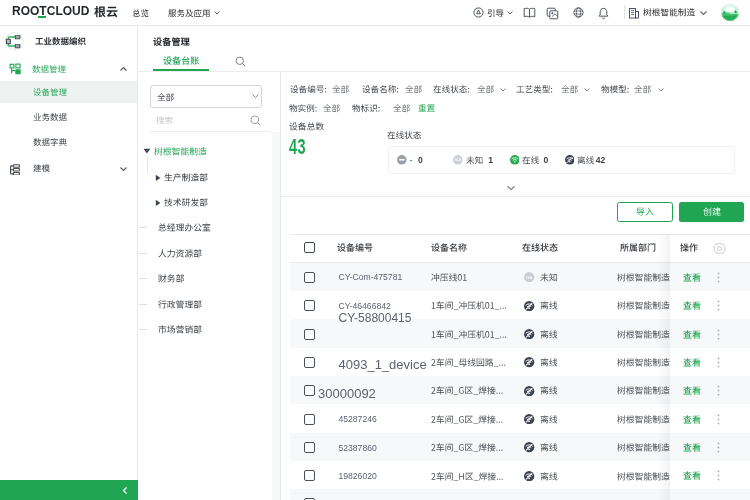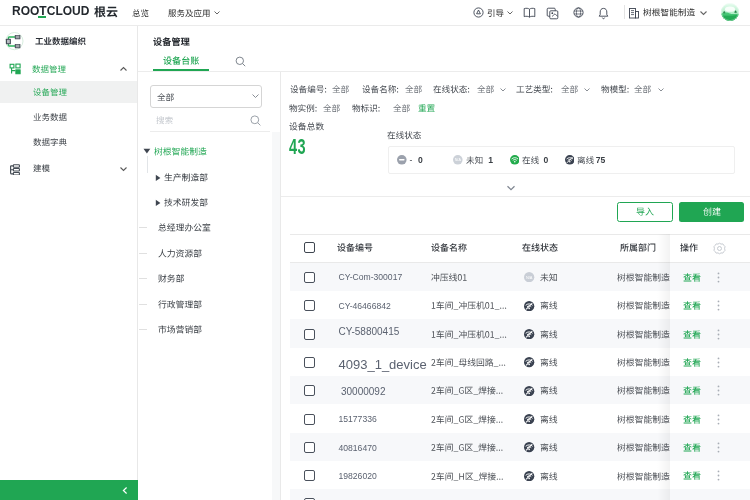--- a/index.html
+++ b/index.html
@@ -292,21 +292,21 @@
 <div class="txt" style="left:543.6px;top:155px;font-size:8.6px;font-weight:bold;color:#3a3f45">0</div>
 <svg class="abs" style="left:564.5px;top:155.4px" width="9.6" height="9.6" viewBox="0 0 11 11">
     <circle cx="5.5" cy="5.5" r="5.5" fill="#3a4250"></circle>
     <path d="M1.8 4.6 C3.8 2.6 7.2 2.6 9.2 4.6 M3.2 6.2 C4.5 4.9 6.5 4.9 7.8 6.2" stroke="#fff" stroke-width="1" fill="none"></path>
     <circle cx="5.5" cy="7.8" r="0.9" fill="#fff"></circle>
     <path d="M2.2 9 L8.8 2.2" stroke="#fff" stroke-width="1.1"></path>
   </svg>
 <svg style="position:absolute;left:577.3px;top:154.0px;overflow:visible" width="19" height="14" viewBox="0 0 19 14">
     <path transform="translate(0,9.46)" d="M3.7 -7.1C3.8 -6.9 3.9 -6.7 4.0 -6.4H0.6V-5.9H8.1V-6.4H4.7C4.6 -6.7 4.4 -7.0 4.3 -7.3ZM2.5 -0.2C2.7 -0.3 3.1 -0.3 5.7 -0.6C5.8 -0.4 5.9 -0.3 5.9 -0.2L6.4 -0.5C6.2 -0.8 5.7 -1.5 5.3 -1.9L4.9 -1.6L5.3 -1.1L3.2 -0.9C3.5 -1.2 3.8 -1.6 4.0 -2.0H7.1V0.0C7.1 0.1 7.0 0.2 6.9 0.2C6.8 0.2 6.3 0.2 5.8 0.1C5.9 0.3 6.0 0.5 6.0 0.7C6.7 0.7 7.1 0.7 7.3 0.6C7.6 0.5 7.7 0.3 7.7 0.0V-2.6H4.4L4.7 -3.2H7.2V-5.6H6.5V-3.7H2.1V-5.6H1.5V-3.2H4.0C3.9 -2.9 3.8 -2.7 3.7 -2.6H0.9V0.7H1.6V-2.0H3.3C3.1 -1.7 2.9 -1.4 2.9 -1.3C2.6 -1.0 2.5 -0.9 2.3 -0.8C2.4 -0.7 2.5 -0.3 2.5 -0.2ZM5.4 -5.7C5.1 -5.5 4.8 -5.3 4.4 -5.0C3.9 -5.3 3.4 -5.5 3.0 -5.7L2.7 -5.4C3.1 -5.2 3.5 -5.0 3.9 -4.8C3.5 -4.5 3.0 -4.3 2.5 -4.2C2.6 -4.1 2.8 -3.9 2.8 -3.8C3.3 -4.0 3.9 -4.3 4.4 -4.6C4.9 -4.3 5.4 -4.0 5.7 -3.8L6.0 -4.2C5.7 -4.4 5.3 -4.6 4.8 -4.8C5.2 -5.0 5.6 -5.3 5.8 -5.5Z M9.1 -0.5 9.2 0.2C10.0 -0.1 11.0 -0.4 12.0 -0.7L11.9 -1.2C10.9 -0.9 9.8 -0.6 9.1 -0.5ZM14.7 -6.7C15.1 -6.5 15.6 -6.2 15.9 -5.9L16.3 -6.3C16.0 -6.6 15.5 -6.9 15.0 -7.1ZM9.2 -3.6C9.3 -3.7 9.5 -3.7 10.6 -3.9C10.2 -3.3 9.9 -2.9 9.7 -2.7C9.5 -2.4 9.3 -2.2 9.1 -2.2C9.1 -2.0 9.2 -1.7 9.3 -1.6C9.5 -1.7 9.7 -1.8 11.9 -2.2C11.9 -2.3 11.9 -2.6 11.9 -2.7L10.2 -2.4C10.8 -3.2 11.5 -4.1 12.0 -5.1L11.5 -5.4C11.3 -5.1 11.2 -4.8 11.0 -4.5L9.9 -4.4C10.4 -5.1 10.9 -6.0 11.3 -6.9L10.7 -7.2C10.3 -6.2 9.7 -5.1 9.5 -4.8C9.3 -4.5 9.2 -4.3 9.0 -4.2C9.1 -4.1 9.2 -3.8 9.2 -3.6ZM16.2 -3.0C15.9 -2.5 15.4 -2.0 14.9 -1.5C14.7 -2.0 14.6 -2.5 14.5 -3.2L16.7 -3.6L16.6 -4.1L14.4 -3.7C14.4 -4.1 14.4 -4.5 14.3 -4.9L16.5 -5.2L16.4 -5.8L14.3 -5.5C14.3 -6.0 14.3 -6.6 14.3 -7.2H13.6C13.6 -6.6 13.6 -6.0 13.7 -5.4L12.3 -5.2L12.4 -4.6L13.7 -4.8C13.7 -4.4 13.8 -4.0 13.8 -3.6L12.2 -3.3L12.3 -2.7L13.9 -3.0C14.0 -2.3 14.1 -1.7 14.3 -1.1C13.6 -0.7 12.8 -0.3 11.9 0.0C12.0 0.1 12.2 0.4 12.3 0.5C13.1 0.2 13.9 -0.1 14.5 -0.6C14.9 0.2 15.4 0.7 16.0 0.7C16.6 0.7 16.8 0.4 16.9 -0.6C16.7 -0.6 16.5 -0.8 16.4 -0.9C16.4 -0.2 16.3 0.0 16.0 0.0C15.7 0.0 15.3 -0.3 15.1 -0.9C15.8 -1.5 16.3 -2.1 16.8 -2.7Z" fill="#42474e"></path>
   </svg>
-<div class="txt" style="left:595.8px;top:155px;font-size:8.6px;font-weight:bold;color:#3a3f45">75</div>
+<div class="txt" style="left:595.8px;top:155px;font-size:8.6px;font-weight:bold;color:#3a3f45">42</div>
 <svg class="abs" style="left:506px;top:184.5px" width="10" height="7">
     <path d="M1.5 1.2 L5 4.6 L8.5 1.2" stroke="#7e8590" stroke-width="1.2" fill="none"></path>
   </svg>
 <div class="abs" style="left:281px;top:195.8px;width:469px;height:1px;background:#ececec"></div>
 <div class="abs" style="left:617px;top:201.5px;width:55.5px;height:20.5px;border:1px solid #20a653;border-radius:2.5px;background:#fff"></div>
 <svg style="position:absolute;left:636.0px;top:205.3px;overflow:visible" width="20" height="15" viewBox="0 0 20 15">
     <path transform="translate(0,9.90)" d="M1.9 -1.6C2.5 -1.2 3.1 -0.5 3.4 -0.0L3.9 -0.5C3.6 -0.9 3.0 -1.5 2.4 -2.0H5.8V-0.1C5.8 0.0 5.8 0.1 5.6 0.1C5.4 0.1 4.8 0.1 4.1 0.1C4.2 0.3 4.3 0.5 4.4 0.7C5.2 0.7 5.8 0.7 6.1 0.6C6.4 0.5 6.5 0.3 6.5 -0.1V-2.0H8.5V-2.6H6.5V-3.3H5.8V-2.6H0.6V-2.0H2.3ZM1.2 -6.9V-4.6C1.2 -3.7 1.7 -3.5 3.1 -3.5C3.5 -3.5 6.4 -3.5 6.7 -3.5C7.9 -3.5 8.2 -3.8 8.3 -4.7C8.1 -4.7 7.8 -4.8 7.6 -4.9C7.6 -4.2 7.4 -4.1 6.7 -4.1C6.1 -4.1 3.6 -4.1 3.1 -4.1C2.1 -4.1 1.9 -4.2 1.9 -4.6V-5.1H7.4V-7.2H1.2ZM1.9 -6.6H6.8V-5.7H1.9Z M11.7 -6.8C12.2 -6.4 12.7 -5.9 13.1 -5.3C12.5 -2.8 11.4 -0.9 9.4 0.1C9.5 0.2 9.9 0.5 10.0 0.7C11.8 -0.4 13.0 -2.1 13.7 -4.4C14.6 -2.6 15.3 -0.5 17.3 0.6C17.4 0.4 17.6 0.1 17.7 -0.1C14.7 -1.9 14.9 -5.3 12.1 -7.4Z" fill="#20a653"></path>
   </svg>
 <div class="abs" style="left:679px;top:201.5px;width:65px;height:20.8px;border-radius:2.5px;background:#20a653"></div>
 <svg style="position:absolute;left:702.5px;top:205.3px;overflow:visible" width="20" height="15" viewBox="0 0 20 15">
@@ -334,21 +334,21 @@
     <path transform="translate(0,9.90)" d="M4.8 -6.7V-3.8C4.8 -2.5 4.7 -0.9 3.5 0.2C3.7 0.3 4.1 0.6 4.2 0.8C5.5 -0.4 5.7 -2.3 5.7 -3.7H6.9V0.7H7.7V-3.7H8.7V-4.6H5.7V-6.1C6.7 -6.2 7.7 -6.5 8.5 -6.8L8.0 -7.5C7.2 -7.2 5.9 -6.9 4.8 -6.7ZM1.7 -3.3V-3.5V-4.6H3.2V-3.3ZM3.9 -7.4C3.2 -7.1 1.9 -6.9 0.8 -6.7V-3.5C0.8 -2.4 0.8 -0.8 0.2 0.3C0.4 0.3 0.8 0.6 0.9 0.8C1.4 -0.1 1.6 -1.4 1.6 -2.5H4.1V-5.3H1.7V-6.1C2.6 -6.2 3.7 -6.4 4.5 -6.7Z M11.1 -6.6H16.2V-5.9H11.1ZM10.2 -7.2V-4.6C10.2 -3.1 10.1 -1.1 9.3 0.3C9.5 0.4 9.8 0.6 10.0 0.7C10.9 -0.8 11.1 -3.0 11.1 -4.6V-5.2H17.0V-7.2ZM12.4 -3.3H13.8V-2.8H12.4ZM14.6 -3.3H16.0V-2.8H14.6ZM16.2 -5.1C15.1 -4.9 13.1 -4.7 11.5 -4.7C11.6 -4.6 11.6 -4.3 11.7 -4.2C12.3 -4.2 13.1 -4.2 13.8 -4.2V-3.8H11.7V-2.3H13.8V-1.8H11.3V0.8H12.1V-1.3H13.8V-0.6L12.4 -0.6L12.4 0.0L15.5 -0.1L15.6 0.2L15.5 0.2C15.6 0.3 15.7 0.6 15.7 0.7C16.3 0.7 16.6 0.7 16.9 0.6C17.1 0.5 17.2 0.4 17.2 0.1V-1.8H14.6V-2.3H16.8V-3.8H14.6V-4.3C15.4 -4.4 16.1 -4.5 16.7 -4.6ZM15.0 -1.0 15.2 -0.7 14.6 -0.7V-1.3H16.4V0.1C16.4 0.1 16.4 0.2 16.3 0.2L15.9 0.2L16.2 0.1C16.1 -0.2 15.8 -0.8 15.5 -1.2Z M23.6 -7.1V0.7H24.3V-6.4H25.6C25.4 -5.7 25.0 -4.7 24.7 -4.0C25.5 -3.2 25.7 -2.6 25.7 -2.0C25.7 -1.7 25.6 -1.5 25.5 -1.4C25.4 -1.3 25.3 -1.3 25.1 -1.3C25.0 -1.3 24.7 -1.3 24.5 -1.3C24.6 -1.1 24.7 -0.7 24.7 -0.5C25.0 -0.5 25.3 -0.5 25.5 -0.5C25.7 -0.5 25.9 -0.6 26.0 -0.7C26.4 -0.9 26.5 -1.4 26.5 -2.0C26.5 -2.6 26.3 -3.3 25.5 -4.1C25.9 -4.9 26.3 -6.0 26.6 -6.8L26.0 -7.2L25.9 -7.1ZM20.1 -7.4C20.2 -7.2 20.4 -6.8 20.5 -6.6H18.7V-5.8H21.8C21.6 -5.3 21.4 -4.6 21.2 -4.1H19.8L20.5 -4.3C20.4 -4.7 20.2 -5.3 19.9 -5.8L19.2 -5.6C19.4 -5.1 19.6 -4.5 19.7 -4.1H18.4V-3.4H23.2V-4.1H22.0C22.2 -4.6 22.4 -5.1 22.6 -5.6L21.8 -5.8H23.0V-6.6H21.4C21.3 -6.9 21.1 -7.3 20.9 -7.6ZM18.9 -2.6V0.7H19.7V0.3H21.9V0.7H22.8V-2.6ZM19.7 -0.4V-1.9H21.9V-0.4Z M28.1 -7.2C28.5 -6.7 29.1 -5.9 29.3 -5.5L30.1 -6.0C29.8 -6.4 29.2 -7.1 28.7 -7.6ZM27.8 -5.7V0.7H28.6V-5.7ZM30.2 -7.3V-6.5H34.4V-0.3C34.4 -0.1 34.3 -0.1 34.2 -0.1C34.0 -0.0 33.3 -0.0 32.7 -0.1C32.9 0.2 33.0 0.5 33.0 0.7C33.9 0.8 34.4 0.7 34.8 0.6C35.1 0.5 35.3 0.2 35.3 -0.3V-7.3Z" fill="#33373d"></path>
   </svg>
 <svg style="position:absolute;left:680.3px;top:241.3px;overflow:visible" width="20" height="15" viewBox="0 0 20 15">
     <path transform="translate(0,9.90)" d="M4.9 -6.6H6.7V-5.8H4.9ZM4.1 -7.2V-5.2H7.5V-7.2ZM3.9 -4.3H4.9V-3.4H3.9ZM6.7 -4.3H7.7V-3.4H6.7ZM1.3 -7.6V-5.8H0.4V-5.0H1.3V-3.2C0.9 -3.1 0.6 -3.0 0.3 -2.9L0.5 -2.1L1.3 -2.4V-0.2C1.3 -0.1 1.3 -0.1 1.2 -0.1C1.1 -0.1 0.9 -0.1 0.6 -0.1C0.7 0.1 0.8 0.5 0.8 0.7C1.3 0.7 1.6 0.7 1.8 0.5C2.1 0.4 2.1 0.2 2.1 -0.2V-2.7L3.0 -3.0L2.9 -3.7L2.1 -3.5V-5.0H2.9V-5.8H2.1V-7.6ZM3.1 -2.2V-1.5H4.9C4.3 -0.9 3.4 -0.3 2.5 -0.1C2.7 0.1 2.9 0.4 3.0 0.6C3.9 0.3 4.8 -0.3 5.4 -0.9V0.8H6.2V-1.0C6.8 -0.3 7.5 0.2 8.2 0.5C8.3 0.3 8.6 0.0 8.7 -0.1C8.0 -0.4 7.2 -0.9 6.6 -1.5H8.6V-2.2H6.2V-2.8H8.4V-4.9H6.0V-2.8H5.6V-4.9H3.3V-2.8H5.4V-2.2Z M13.7 -7.5C13.3 -6.2 12.5 -4.9 11.7 -4.0C11.9 -3.9 12.3 -3.6 12.4 -3.5C12.8 -4.0 13.2 -4.6 13.6 -5.3H14.1V0.8H15.0V-1.4H17.6V-2.2H15.0V-3.4H17.5V-4.1H15.0V-5.3H17.7V-6.1H14.0C14.2 -6.5 14.4 -6.9 14.5 -7.3ZM11.4 -7.6C10.9 -6.2 10.1 -4.9 9.3 -4.1C9.4 -3.9 9.7 -3.4 9.7 -3.2C10.0 -3.4 10.3 -3.7 10.5 -4.1V0.7H11.4V-5.4C11.7 -6.0 12.0 -6.7 12.3 -7.3Z" fill="#33373d"></path>
   </svg>
 <svg class="abs" style="left:712.6px;top:241.6px" width="13" height="13" viewBox="0 0 13 13">
 <path d="M6.5 1.2 L8 2.1 L9.8 1.9 L10.9 3.4 L12 4.6 L11.6 6.5 L12 8.4 L10.9 9.6 L9.8 11.1 L8 10.9 L6.5 11.8 L5 10.9 L3.2 11.1 L2.1 9.6 L1 8.4 L1.4 6.5 L1 4.6 L2.1 3.4 L3.2 1.9 L5 2.1 Z" stroke="#c0c4cb" stroke-width="0.9" fill="none"></path>
 <circle cx="6.5" cy="6.5" r="2" stroke="#c0c4cb" stroke-width="0.9" fill="none"></circle>
 </svg>
 <div class="abs" style="left:303.5px;top:271.9px;width:11px;height:11px;border:1.2px solid #4a515c;border-radius:2px;background:#fff"></div>
-<div class="txt" style="left:338.5px;top:272.4px;font-size:8.6px;color:#5b6270">CY-Com-300017</div>
+<div class="txt" style="left:338.5px;top:272.4px;font-size:8.6px;color:#5b6270">CY-Com-475781</div>
 <svg style="position:absolute;left:430.6px;top:271.0px;overflow:visible" width="38" height="15" viewBox="0 0 38 15">
     <path transform="translate(0,9.68)" d="M0.5 -6.4C1.0 -6.0 1.7 -5.4 2.0 -5.0L2.5 -5.5C2.1 -5.9 1.5 -6.5 0.9 -6.9ZM0.3 -0.6 0.9 -0.1C1.4 -1.0 2.0 -2.1 2.5 -3.0L2.0 -3.4C1.5 -2.4 0.8 -1.2 0.3 -0.6ZM5.2 -5.1V-3.0H3.6V-5.1ZM5.9 -5.1H7.5V-3.0H5.9ZM5.2 -7.4V-5.7H3.0V-1.8H3.6V-2.3H5.2V0.7H5.9V-2.3H7.5V-1.8H8.2V-5.7H5.9V-7.4Z M14.8 -2.4C15.3 -2.0 15.8 -1.4 16.1 -1.0L16.6 -1.4C16.3 -1.8 15.8 -2.3 15.3 -2.7ZM9.8 -7.0V-4.1C9.8 -2.8 9.8 -1.0 9.1 0.3C9.2 0.4 9.5 0.6 9.6 0.7C10.3 -0.7 10.4 -2.7 10.4 -4.1V-6.3H17.2V-7.0ZM13.5 -5.9V-4.0H11.1V-3.3H13.5V-0.3H10.5V0.3H17.2V-0.3H14.1V-3.3H16.8V-4.0H14.1V-5.9Z M18.1 -0.5 18.2 0.2C19.0 -0.1 20.1 -0.4 21.1 -0.7L21.0 -1.3C19.9 -1.0 18.8 -0.7 18.1 -0.5ZM23.8 -6.9C24.2 -6.7 24.8 -6.3 25.1 -6.1L25.5 -6.5C25.2 -6.7 24.6 -7.0 24.2 -7.2ZM18.2 -3.7C18.4 -3.8 18.6 -3.8 19.6 -4.0C19.3 -3.4 18.9 -3.0 18.7 -2.8C18.5 -2.5 18.3 -2.2 18.1 -2.2C18.2 -2.0 18.3 -1.7 18.3 -1.6C18.5 -1.7 18.8 -1.8 21.0 -2.2C21.0 -2.4 21.0 -2.6 21.0 -2.8L19.2 -2.5C19.9 -3.3 20.6 -4.2 21.1 -5.2L20.6 -5.5C20.4 -5.2 20.2 -4.9 20.0 -4.6L18.9 -4.5C19.4 -5.2 19.9 -6.2 20.3 -7.1L19.7 -7.4C19.4 -6.3 18.7 -5.2 18.5 -4.9C18.3 -4.6 18.2 -4.4 18.0 -4.3C18.1 -4.2 18.2 -3.9 18.2 -3.7ZM25.4 -3.1C25.1 -2.5 24.6 -2.0 24.0 -1.6C23.9 -2.0 23.7 -2.6 23.7 -3.2L25.9 -3.7L25.8 -4.2L23.6 -3.8C23.5 -4.2 23.5 -4.6 23.5 -5.0L25.7 -5.3L25.5 -5.9L23.4 -5.6C23.4 -6.2 23.4 -6.8 23.4 -7.4H22.7C22.7 -6.7 22.8 -6.1 22.8 -5.5L21.4 -5.3L21.5 -4.7L22.8 -4.9C22.9 -4.5 22.9 -4.1 23.0 -3.7L21.2 -3.4L21.3 -2.8L23.0 -3.1C23.1 -2.4 23.3 -1.7 23.5 -1.2C22.7 -0.7 21.9 -0.3 21.0 0.0C21.1 0.1 21.3 0.4 21.4 0.5C22.2 0.3 23.0 -0.1 23.7 -0.6C24.0 0.2 24.5 0.7 25.1 0.7C25.7 0.7 26.0 0.4 26.1 -0.6C25.9 -0.7 25.7 -0.8 25.6 -1.0C25.5 -0.2 25.4 0.0 25.2 0.0C24.8 0.0 24.5 -0.3 24.2 -1.0C24.9 -1.5 25.5 -2.1 26.0 -2.8Z M28.8 0.1C30.1 0.1 30.9 -1.0 30.9 -3.2C30.9 -5.5 30.1 -6.6 28.8 -6.6C27.6 -6.6 26.8 -5.5 26.8 -3.2C26.8 -1.0 27.6 0.1 28.8 0.1ZM28.8 -0.5C28.1 -0.5 27.6 -1.4 27.6 -3.2C27.6 -5.1 28.1 -5.9 28.8 -5.9C29.6 -5.9 30.1 -5.1 30.1 -3.2C30.1 -1.4 29.6 -0.5 28.8 -0.5Z M32.1 0.0H35.6V-0.7H34.3V-6.5H33.7C33.3 -6.2 32.9 -6.1 32.3 -6.0V-5.5H33.5V-0.7H32.1Z" fill="#4a4e54"></path>
   </svg>
 <svg class="abs" style="left:524.4px;top:272.2px" width="10.3" height="10.3" viewBox="0 0 11 11">
     <circle cx="5.5" cy="5.5" r="5.5" fill="#c9ced6"></circle>
     <text x="5.5" y="7.2" font-size="4.2" fill="#fff" text-anchor="middle" font-family="Liberation Sans">N/A</text>
   </svg>
 <svg style="position:absolute;left:539.5px;top:271.0px;overflow:visible" width="19" height="15" viewBox="0 0 19 15">
     <path transform="translate(0,9.68)" d="M4.0 -7.4V-5.9H1.2V-5.3H4.0V-3.8H0.5V-3.1H3.7C2.9 -2.0 1.5 -0.9 0.3 -0.3C0.4 -0.2 0.7 0.0 0.8 0.2C1.9 -0.4 3.2 -1.4 4.0 -2.6V0.7H4.7V-2.6C5.6 -1.5 6.8 -0.4 8.0 0.2C8.1 0.0 8.4 -0.2 8.5 -0.4C7.3 -0.9 5.9 -2.0 5.1 -3.1H8.3V-3.8H4.7V-5.3H7.7V-5.9H4.7V-7.4Z M13.6 -6.6V0.4H14.3V-0.2H16.1V0.4H16.8V-6.6ZM14.3 -0.9V-6.0H16.1V-0.9ZM10.2 -7.4C10.0 -6.3 9.6 -5.3 9.1 -4.6C9.2 -4.5 9.5 -4.3 9.6 -4.2C9.9 -4.6 10.1 -5.1 10.3 -5.6H11.0V-4.2V-3.8H9.2V-3.2H11.0C10.9 -2.0 10.4 -0.8 9.1 0.2C9.2 0.3 9.5 0.5 9.6 0.7C10.6 -0.0 11.1 -1.0 11.4 -1.9C11.9 -1.4 12.6 -0.6 12.9 -0.1L13.3 -0.7C13.0 -1.0 12.0 -2.2 11.5 -2.6C11.6 -2.8 11.6 -3.0 11.6 -3.2H13.3V-3.8H11.7L11.7 -4.1V-5.6H13.1V-6.2H10.6C10.7 -6.6 10.7 -6.9 10.8 -7.3Z" fill="#4a4e54"></path>
   </svg>
@@ -382,21 +382,21 @@
   </svg>
 <svg style="position:absolute;left:682.8px;top:299.2px;overflow:visible" width="20" height="15" viewBox="0 0 20 15">
     <path transform="translate(0,9.90)" d="M2.8 -2.0H6.2V-1.3H2.8ZM2.8 -3.1H6.2V-2.5H2.8ZM1.9 -3.7V-0.8H7.0V-3.7ZM0.6 -0.3V0.5H8.4V-0.3ZM4.0 -7.6V-6.5H0.5V-5.8H3.2C2.4 -5.0 1.3 -4.3 0.3 -3.9C0.5 -3.8 0.7 -3.5 0.8 -3.3C2.0 -3.7 3.2 -4.6 4.0 -5.6V-4.0H4.9V-5.6C5.7 -4.6 6.9 -3.8 8.2 -3.3C8.3 -3.5 8.5 -3.9 8.7 -4.0C7.6 -4.4 6.5 -5.0 5.8 -5.8H8.5V-6.5H4.9V-7.6Z M12.1 -1.9H15.8V-1.3H12.1ZM12.1 -2.4V-2.9H15.8V-2.4ZM12.1 -0.8H15.8V-0.2H12.1ZM16.4 -7.5C14.9 -7.3 12.2 -7.1 10.0 -7.1C10.1 -7.0 10.2 -6.7 10.2 -6.5C11.0 -6.5 11.8 -6.5 12.6 -6.5L12.4 -6.0H10.2V-5.4H12.2C12.1 -5.2 12.0 -5.0 11.9 -4.8H9.5V-4.1H11.6C11.0 -3.2 10.3 -2.4 9.3 -1.9C9.4 -1.7 9.7 -1.4 9.8 -1.2C10.4 -1.5 10.9 -1.9 11.3 -2.4V0.8H12.1V0.4H15.8V0.8H16.6V-3.6H12.2C12.3 -3.8 12.4 -3.9 12.5 -4.1H17.5V-4.8H12.9L13.1 -5.4H17.0V-6.0H13.3L13.5 -6.6C14.8 -6.7 16.0 -6.8 16.9 -6.9Z" fill="#20a653"></path>
   </svg>
 <svg class="abs" style="left:716.8px;top:300.2px" width="3" height="11">
 <circle cx="1.5" cy="1.4" r="0.9" fill="#a8adb5"></circle>
     <circle cx="1.5" cy="5.5" r="0.9" fill="#a8adb5"></circle>
     <circle cx="1.5" cy="9.6" r="0.9" fill="#a8adb5"></circle>
   </svg>
 <div class="abs" style="left:303.5px;top:328.6px;width:11px;height:11px;border:1.2px solid #4a515c;border-radius:2px;background:#fff"></div>
-<div class="txt" style="left:338.5px;top:326px;font-size:10px;color:#5b6270">CY-58800415</div>
+<div class="txt" style="left:338.5px;top:311px;font-size:12px;color:#5b6270">CY-58800415</div>
 <svg style="position:absolute;left:430.6px;top:327.7px;overflow:visible" width="77" height="15" viewBox="0 0 77 15">
     <path transform="translate(0,9.68)" d="M0.8 0.0H4.3V-0.7H3.0V-6.5H2.4C2.1 -6.2 1.6 -6.1 1.1 -6.0V-5.5H2.2V-0.7H0.8Z M6.4 -2.8C6.5 -2.9 6.8 -3.0 7.3 -3.0H9.3V-1.6H5.4V-1.0H9.3V0.7H10.0V-1.0H13.2V-1.6H10.0V-3.0H12.4V-3.6H10.0V-4.9H9.3V-3.6H7.1C7.5 -4.1 7.8 -4.8 8.2 -5.5H13.0V-6.1H8.5C8.7 -6.5 8.9 -6.9 9.0 -7.2L8.3 -7.4C8.1 -7.0 7.9 -6.5 7.7 -6.1H5.6V-5.5H7.4C7.1 -4.9 6.9 -4.4 6.7 -4.2C6.5 -3.8 6.3 -3.6 6.1 -3.5C6.2 -3.3 6.3 -3.0 6.4 -2.8Z M14.5 -5.4V0.7H15.2V-5.4ZM14.6 -7.0C15.0 -6.6 15.5 -6.0 15.7 -5.7L16.2 -6.0C16.0 -6.4 15.5 -6.9 15.1 -7.3ZM17.0 -2.6H19.1V-1.4H17.0ZM17.0 -4.3H19.1V-3.2H17.0ZM16.4 -4.9V-0.9H19.8V-4.9ZM16.8 -6.9V-6.3H21.0V-0.1C21.0 0.0 21.0 0.1 20.9 0.1C20.8 0.1 20.4 0.1 20.0 0.1C20.1 0.2 20.2 0.5 20.3 0.7C20.8 0.7 21.2 0.7 21.4 0.6C21.6 0.4 21.7 0.3 21.7 -0.1V-6.9Z M22.6 1.2H27.3V0.7H22.6Z M27.9 -6.4C28.4 -6.0 29.1 -5.4 29.4 -5.0L29.9 -5.5C29.6 -5.9 28.9 -6.5 28.3 -6.9ZM27.7 -0.6 28.3 -0.1C28.8 -1.0 29.4 -2.1 29.9 -3.0L29.4 -3.4C28.9 -2.4 28.2 -1.2 27.7 -0.6ZM32.6 -5.1V-3.0H31.0V-5.1ZM33.3 -5.1H34.9V-3.0H33.3ZM32.6 -7.4V-5.7H30.4V-1.8H31.0V-2.3H32.6V0.7H33.3V-2.3H34.9V-1.8H35.6V-5.7H33.3V-7.4Z M42.2 -2.4C42.7 -2.0 43.2 -1.4 43.5 -1.0L44.0 -1.4C43.7 -1.8 43.2 -2.3 42.7 -2.7ZM37.2 -7.0V-4.1C37.2 -2.8 37.2 -1.0 36.5 0.3C36.6 0.4 36.9 0.6 37.0 0.7C37.7 -0.7 37.8 -2.7 37.8 -4.1V-6.3H44.6V-7.0ZM40.9 -5.9V-4.0H38.5V-3.3H40.9V-0.3H37.9V0.3H44.6V-0.3H41.5V-3.3H44.2V-4.0H41.5V-5.9Z M49.4 -6.9V-4.1C49.4 -2.7 49.3 -1.0 48.1 0.3C48.2 0.4 48.5 0.6 48.6 0.7C49.8 -0.6 50.0 -2.6 50.0 -4.1V-6.3H51.7V-0.6C51.7 0.2 51.7 0.3 51.9 0.4C52.0 0.6 52.2 0.6 52.4 0.6C52.5 0.6 52.7 0.6 52.8 0.6C53.0 0.6 53.2 0.6 53.3 0.5C53.4 0.4 53.5 0.3 53.5 0.0C53.6 -0.2 53.6 -0.9 53.6 -1.4C53.5 -1.4 53.2 -1.5 53.1 -1.7C53.1 -1.1 53.1 -0.6 53.1 -0.4C53.1 -0.2 53.0 -0.1 53.0 -0.1C52.9 -0.0 52.9 0.0 52.8 0.0C52.7 0.0 52.6 0.0 52.6 0.0C52.5 0.0 52.4 -0.0 52.4 -0.1C52.4 -0.1 52.3 -0.3 52.3 -0.5V-6.9ZM46.9 -7.4V-5.5H45.5V-4.9H46.8C46.5 -3.7 45.9 -2.3 45.2 -1.5C45.4 -1.4 45.5 -1.1 45.6 -0.9C46.1 -1.5 46.6 -2.5 46.9 -3.6V0.7H47.6V-3.3C47.9 -2.9 48.3 -2.4 48.5 -2.1L48.9 -2.6C48.7 -2.8 47.9 -3.8 47.6 -4.1V-4.9H48.9V-5.5H47.6V-7.4Z M56.2 0.1C57.5 0.1 58.3 -1.0 58.3 -3.2C58.3 -5.5 57.5 -6.6 56.2 -6.6C55.0 -6.6 54.2 -5.5 54.2 -3.2C54.2 -1.0 55.0 0.1 56.2 0.1ZM56.2 -0.5C55.5 -0.5 55.0 -1.4 55.0 -3.2C55.0 -5.1 55.5 -5.9 56.2 -5.9C57.0 -5.9 57.5 -5.1 57.5 -3.2C57.5 -1.4 57.0 -0.5 56.2 -0.5Z M59.5 0.0H63.0V-0.7H61.7V-6.5H61.1C60.7 -6.2 60.3 -6.1 59.8 -6.0V-5.5H60.9V-0.7H59.5Z M63.7 1.2H68.4V0.7H63.7Z M69.7 0.1C70.0 0.1 70.3 -0.1 70.3 -0.5C70.3 -0.9 70.0 -1.1 69.7 -1.1C69.4 -1.1 69.1 -0.9 69.1 -0.5C69.1 -0.1 69.4 0.1 69.7 0.1Z M72.2 0.1C72.5 0.1 72.7 -0.1 72.7 -0.5C72.7 -0.9 72.5 -1.1 72.2 -1.1C71.8 -1.1 71.6 -0.9 71.6 -0.5C71.6 -0.1 71.8 0.1 72.2 0.1Z M74.6 0.1C74.9 0.1 75.2 -0.1 75.2 -0.5C75.2 -0.9 74.9 -1.1 74.6 -1.1C74.3 -1.1 74.0 -0.9 74.0 -0.5C74.0 -0.1 74.3 0.1 74.6 0.1Z" fill="#4a4e54"></path>
   </svg>
 <svg class="abs" style="left:524.4px;top:328.9px" width="10.3" height="10.3" viewBox="0 0 11 11">
     <circle cx="5.5" cy="5.5" r="5.5" fill="#3a4250"></circle>
     <path d="M1.8 4.6 C3.8 2.6 7.2 2.6 9.2 4.6 M3.2 6.2 C4.5 4.9 6.5 4.9 7.8 6.2" stroke="#fff" stroke-width="1" fill="none"></path>
     <circle cx="5.5" cy="7.8" r="0.9" fill="#fff"></circle>
     <path d="M2.2 9 L8.8 2.2" stroke="#fff" stroke-width="1.1"></path>
   </svg>
 <svg style="position:absolute;left:539.5px;top:327.7px;overflow:visible" width="19" height="15" viewBox="0 0 19 15">
@@ -432,21 +432,21 @@
   </svg>
 <svg style="position:absolute;left:682.8px;top:355.9px;overflow:visible" width="20" height="15" viewBox="0 0 20 15">
     <path transform="translate(0,9.90)" d="M2.8 -2.0H6.2V-1.3H2.8ZM2.8 -3.1H6.2V-2.5H2.8ZM1.9 -3.7V-0.8H7.0V-3.7ZM0.6 -0.3V0.5H8.4V-0.3ZM4.0 -7.6V-6.5H0.5V-5.8H3.2C2.4 -5.0 1.3 -4.3 0.3 -3.9C0.5 -3.8 0.7 -3.5 0.8 -3.3C2.0 -3.7 3.2 -4.6 4.0 -5.6V-4.0H4.9V-5.6C5.7 -4.6 6.9 -3.8 8.2 -3.3C8.3 -3.5 8.5 -3.9 8.7 -4.0C7.6 -4.4 6.5 -5.0 5.8 -5.8H8.5V-6.5H4.9V-7.6Z M12.1 -1.9H15.8V-1.3H12.1ZM12.1 -2.4V-2.9H15.8V-2.4ZM12.1 -0.8H15.8V-0.2H12.1ZM16.4 -7.5C14.9 -7.3 12.2 -7.1 10.0 -7.1C10.1 -7.0 10.2 -6.7 10.2 -6.5C11.0 -6.5 11.8 -6.5 12.6 -6.5L12.4 -6.0H10.2V-5.4H12.2C12.1 -5.2 12.0 -5.0 11.9 -4.8H9.5V-4.1H11.6C11.0 -3.2 10.3 -2.4 9.3 -1.9C9.4 -1.7 9.7 -1.4 9.8 -1.2C10.4 -1.5 10.9 -1.9 11.3 -2.4V0.8H12.1V0.4H15.8V0.8H16.6V-3.6H12.2C12.3 -3.8 12.4 -3.9 12.5 -4.1H17.5V-4.8H12.9L13.1 -5.4H17.0V-6.0H13.3L13.5 -6.6C14.8 -6.7 16.0 -6.8 16.9 -6.9Z" fill="#20a653"></path>
   </svg>
 <svg class="abs" style="left:716.8px;top:356.9px" width="3" height="11">
 <circle cx="1.5" cy="1.4" r="0.9" fill="#a8adb5"></circle>
     <circle cx="1.5" cy="5.5" r="0.9" fill="#a8adb5"></circle>
     <circle cx="1.5" cy="9.6" r="0.9" fill="#a8adb5"></circle>
   </svg>
 <div class="abs" style="left:303.5px;top:385.3px;width:11px;height:11px;border:1.2px solid #4a515c;border-radius:2px;background:#fff"></div>
-<div class="txt" style="left:341px;top:385.8px;font-size:10px;color:#5b6270">30000092</div>
+<div class="txt" style="left:318px;top:385.8px;font-size:13px;color:#5b6270">30000092</div>
 <svg style="position:absolute;left:430.6px;top:384.4px;overflow:visible" width="74" height="15" viewBox="0 0 74 15">
     <path transform="translate(0,9.68)" d="M0.4 0.0H4.4V-0.7H2.7C2.3 -0.7 1.9 -0.7 1.6 -0.6C3.1 -2.1 4.1 -3.4 4.1 -4.7C4.1 -5.8 3.4 -6.6 2.3 -6.6C1.4 -6.6 0.9 -6.2 0.4 -5.6L0.8 -5.2C1.2 -5.6 1.6 -5.9 2.2 -5.9C3.0 -5.9 3.3 -5.4 3.3 -4.6C3.3 -3.5 2.4 -2.2 0.4 -0.5Z M6.4 -2.8C6.5 -2.9 6.8 -3.0 7.3 -3.0H9.3V-1.6H5.4V-1.0H9.3V0.7H10.0V-1.0H13.2V-1.6H10.0V-3.0H12.4V-3.6H10.0V-4.9H9.3V-3.6H7.1C7.5 -4.1 7.8 -4.8 8.2 -5.5H13.0V-6.1H8.5C8.7 -6.5 8.9 -6.9 9.0 -7.2L8.3 -7.4C8.1 -7.0 7.9 -6.5 7.7 -6.1H5.6V-5.5H7.4C7.1 -4.9 6.9 -4.4 6.7 -4.2C6.5 -3.8 6.3 -3.6 6.1 -3.5C6.2 -3.3 6.3 -3.0 6.4 -2.8Z M14.5 -5.4V0.7H15.2V-5.4ZM14.6 -7.0C15.0 -6.6 15.5 -6.0 15.7 -5.7L16.2 -6.0C16.0 -6.4 15.5 -6.9 15.1 -7.3ZM17.0 -2.6H19.1V-1.4H17.0ZM17.0 -4.3H19.1V-3.2H17.0ZM16.4 -4.9V-0.9H19.8V-4.9ZM16.8 -6.9V-6.3H21.0V-0.1C21.0 0.0 21.0 0.1 20.9 0.1C20.8 0.1 20.4 0.1 20.0 0.1C20.1 0.2 20.2 0.5 20.3 0.7C20.8 0.7 21.2 0.7 21.4 0.6C21.6 0.4 21.7 0.3 21.7 -0.1V-6.9Z M22.6 1.2H27.3V0.7H22.6Z M30.8 0.1C31.7 0.1 32.4 -0.2 32.8 -0.6V-3.3H30.7V-2.7H32.1V-1.0C31.8 -0.7 31.4 -0.6 30.9 -0.6C29.5 -0.6 28.7 -1.6 28.7 -3.2C28.7 -4.9 29.6 -5.9 30.9 -5.9C31.5 -5.9 32.0 -5.6 32.3 -5.2L32.7 -5.8C32.4 -6.2 31.8 -6.6 30.9 -6.6C29.2 -6.6 27.9 -5.3 27.9 -3.2C27.9 -1.1 29.1 0.1 30.8 0.1Z M41.6 -6.9H34.3V0.4H41.8V-0.2H35.0V-6.3H41.6ZM35.7 -5.1C36.4 -4.6 37.2 -3.9 37.9 -3.2C37.2 -2.5 36.3 -1.8 35.5 -1.3C35.6 -1.2 35.9 -0.9 36.0 -0.8C36.8 -1.4 37.6 -2.0 38.4 -2.8C39.1 -2.1 39.8 -1.4 40.3 -0.8L40.8 -1.3C40.3 -1.8 39.6 -2.6 38.8 -3.3C39.5 -4.0 40.0 -4.8 40.5 -5.6L39.9 -5.9C39.5 -5.1 38.9 -4.4 38.4 -3.7C37.6 -4.4 36.9 -5.0 36.2 -5.5Z M42.4 1.2H47.1V0.7H42.4Z M47.9 -5.6C47.9 -4.9 47.7 -4.0 47.5 -3.4L48.0 -3.2C48.2 -3.9 48.4 -4.8 48.4 -5.5ZM50.2 -5.9C50.1 -5.3 49.8 -4.5 49.6 -4.0L50.0 -3.8C50.2 -4.3 50.5 -5.0 50.8 -5.6ZM51.6 -5.3H54.5V-4.5H51.6ZM51.6 -6.5H54.5V-5.8H51.6ZM51.0 -7.0V-4.0H55.1V-7.0ZM48.8 -7.3V-4.3C48.8 -2.7 48.7 -1.0 47.5 0.3C47.7 0.4 47.9 0.6 48.0 0.7C48.6 0.0 49.0 -0.8 49.2 -1.6C49.5 -1.1 49.9 -0.6 50.1 -0.3L50.6 -0.7C50.4 -1.0 49.7 -1.9 49.4 -2.3C49.5 -3.0 49.5 -3.7 49.5 -4.3V-7.3ZM50.5 -1.8V-1.2H52.7V0.7H53.4V-1.2H55.6V-1.8H53.4V-2.8H55.4V-3.4H50.8V-2.8H52.7V-1.8Z M60.0 -5.6C60.3 -5.2 60.5 -4.7 60.6 -4.4L61.2 -4.7C61.0 -5.0 60.8 -5.4 60.5 -5.8ZM57.4 -7.4V-5.6H56.3V-5.0H57.4V-3.1C57.0 -2.9 56.5 -2.8 56.2 -2.7L56.4 -2.1L57.4 -2.4V-0.1C57.4 0.0 57.3 0.1 57.2 0.1C57.1 0.1 56.8 0.1 56.5 0.1C56.6 0.2 56.7 0.5 56.7 0.7C57.2 0.7 57.5 0.7 57.7 0.6C57.9 0.4 58.0 0.3 58.0 -0.1V-2.6L58.9 -2.9L58.8 -3.5L58.0 -3.2V-5.0H58.9V-5.6H58.0V-7.4ZM61.0 -7.2C61.1 -7.0 61.3 -6.7 61.4 -6.5H59.4V-5.9H64.1V-6.5H62.1C62.0 -6.7 61.8 -7.1 61.6 -7.3ZM62.8 -5.8C62.6 -5.4 62.3 -4.8 62.0 -4.4H59.0V-3.8H64.4V-4.4H62.7C62.9 -4.8 63.1 -5.2 63.4 -5.6ZM62.7 -2.3C62.5 -1.7 62.3 -1.3 61.9 -1.0C61.4 -1.2 60.9 -1.3 60.4 -1.5C60.6 -1.7 60.8 -2.0 60.9 -2.3ZM59.5 -1.2C60.1 -1.0 60.7 -0.8 61.3 -0.5C60.7 -0.2 59.9 0.0 58.8 0.1C58.9 0.3 59.0 0.5 59.1 0.7C60.4 0.5 61.3 0.2 62.0 -0.3C62.7 0.1 63.4 0.4 63.8 0.7L64.2 0.2C63.8 -0.1 63.2 -0.4 62.5 -0.7C62.9 -1.1 63.2 -1.6 63.4 -2.3H64.5V-2.9H61.3C61.4 -3.1 61.6 -3.4 61.7 -3.7L61.1 -3.8C60.9 -3.5 60.8 -3.2 60.6 -2.9H58.9V-2.3H60.3C60.0 -1.9 59.7 -1.5 59.5 -1.2Z M66.0 0.1C66.3 0.1 66.6 -0.1 66.6 -0.5C66.6 -0.9 66.3 -1.1 66.0 -1.1C65.7 -1.1 65.4 -0.9 65.4 -0.5C65.4 -0.1 65.7 0.1 66.0 0.1Z M68.5 0.1C68.8 0.1 69.0 -0.1 69.0 -0.5C69.0 -0.9 68.8 -1.1 68.5 -1.1C68.1 -1.1 67.9 -0.9 67.9 -0.5C67.9 -0.1 68.1 0.1 68.5 0.1Z M70.9 0.1C71.2 0.1 71.5 -0.1 71.5 -0.5C71.5 -0.9 71.2 -1.1 70.9 -1.1C70.6 -1.1 70.3 -0.9 70.3 -0.5C70.3 -0.1 70.6 0.1 70.9 0.1Z" fill="#4a4e54"></path>
   </svg>
 <svg class="abs" style="left:524.4px;top:385.6px" width="10.3" height="10.3" viewBox="0 0 11 11">
     <circle cx="5.5" cy="5.5" r="5.5" fill="#3a4250"></circle>
     <path d="M1.8 4.6 C3.8 2.6 7.2 2.6 9.2 4.6 M3.2 6.2 C4.5 4.9 6.5 4.9 7.8 6.2" stroke="#fff" stroke-width="1" fill="none"></path>
     <circle cx="5.5" cy="7.8" r="0.9" fill="#fff"></circle>
     <path d="M2.2 9 L8.8 2.2" stroke="#fff" stroke-width="1.1"></path>
   </svg>
 <svg style="position:absolute;left:539.5px;top:384.4px;overflow:visible" width="19" height="15" viewBox="0 0 19 15">
@@ -457,21 +457,21 @@
   </svg>
 <svg style="position:absolute;left:682.8px;top:384.3px;overflow:visible" width="20" height="15" viewBox="0 0 20 15">
     <path transform="translate(0,9.90)" d="M2.8 -2.0H6.2V-1.3H2.8ZM2.8 -3.1H6.2V-2.5H2.8ZM1.9 -3.7V-0.8H7.0V-3.7ZM0.6 -0.3V0.5H8.4V-0.3ZM4.0 -7.6V-6.5H0.5V-5.8H3.2C2.4 -5.0 1.3 -4.3 0.3 -3.9C0.5 -3.8 0.7 -3.5 0.8 -3.3C2.0 -3.7 3.2 -4.6 4.0 -5.6V-4.0H4.9V-5.6C5.7 -4.6 6.9 -3.8 8.2 -3.3C8.3 -3.5 8.5 -3.9 8.7 -4.0C7.6 -4.4 6.5 -5.0 5.8 -5.8H8.5V-6.5H4.9V-7.6Z M12.1 -1.9H15.8V-1.3H12.1ZM12.1 -2.4V-2.9H15.8V-2.4ZM12.1 -0.8H15.8V-0.2H12.1ZM16.4 -7.5C14.9 -7.3 12.2 -7.1 10.0 -7.1C10.1 -7.0 10.2 -6.7 10.2 -6.5C11.0 -6.5 11.8 -6.5 12.6 -6.5L12.4 -6.0H10.2V-5.4H12.2C12.1 -5.2 12.0 -5.0 11.9 -4.8H9.5V-4.1H11.6C11.0 -3.2 10.3 -2.4 9.3 -1.9C9.4 -1.7 9.7 -1.4 9.8 -1.2C10.4 -1.5 10.9 -1.9 11.3 -2.4V0.8H12.1V0.4H15.8V0.8H16.6V-3.6H12.2C12.3 -3.8 12.4 -3.9 12.5 -4.1H17.5V-4.8H12.9L13.1 -5.4H17.0V-6.0H13.3L13.5 -6.6C14.8 -6.7 16.0 -6.8 16.9 -6.9Z" fill="#20a653"></path>
   </svg>
 <svg class="abs" style="left:716.8px;top:385.3px" width="3" height="11">
 <circle cx="1.5" cy="1.4" r="0.9" fill="#a8adb5"></circle>
     <circle cx="1.5" cy="5.5" r="0.9" fill="#a8adb5"></circle>
     <circle cx="1.5" cy="9.6" r="0.9" fill="#a8adb5"></circle>
   </svg>
 <div class="abs" style="left:303.5px;top:413.6px;width:11px;height:11px;border:1.2px solid #4a515c;border-radius:2px;background:#fff"></div>
-<div class="txt" style="left:338.5px;top:414.1px;font-size:8.6px;color:#5b6270">15177336</div>
+<div class="txt" style="left:338.5px;top:414.1px;font-size:8.6px;color:#5b6270">45287246</div>
 <svg style="position:absolute;left:430.6px;top:412.8px;overflow:visible" width="74" height="15" viewBox="0 0 74 15">
     <path transform="translate(0,9.68)" d="M0.4 0.0H4.4V-0.7H2.7C2.3 -0.7 1.9 -0.7 1.6 -0.6C3.1 -2.1 4.1 -3.4 4.1 -4.7C4.1 -5.8 3.4 -6.6 2.3 -6.6C1.4 -6.6 0.9 -6.2 0.4 -5.6L0.8 -5.2C1.2 -5.6 1.6 -5.9 2.2 -5.9C3.0 -5.9 3.3 -5.4 3.3 -4.6C3.3 -3.5 2.4 -2.2 0.4 -0.5Z M6.4 -2.8C6.5 -2.9 6.8 -3.0 7.3 -3.0H9.3V-1.6H5.4V-1.0H9.3V0.7H10.0V-1.0H13.2V-1.6H10.0V-3.0H12.4V-3.6H10.0V-4.9H9.3V-3.6H7.1C7.5 -4.1 7.8 -4.8 8.2 -5.5H13.0V-6.1H8.5C8.7 -6.5 8.9 -6.9 9.0 -7.2L8.3 -7.4C8.1 -7.0 7.9 -6.5 7.7 -6.1H5.6V-5.5H7.4C7.1 -4.9 6.9 -4.4 6.7 -4.2C6.5 -3.8 6.3 -3.6 6.1 -3.5C6.2 -3.3 6.3 -3.0 6.4 -2.8Z M14.5 -5.4V0.7H15.2V-5.4ZM14.6 -7.0C15.0 -6.6 15.5 -6.0 15.7 -5.7L16.2 -6.0C16.0 -6.4 15.5 -6.9 15.1 -7.3ZM17.0 -2.6H19.1V-1.4H17.0ZM17.0 -4.3H19.1V-3.2H17.0ZM16.4 -4.9V-0.9H19.8V-4.9ZM16.8 -6.9V-6.3H21.0V-0.1C21.0 0.0 21.0 0.1 20.9 0.1C20.8 0.1 20.4 0.1 20.0 0.1C20.1 0.2 20.2 0.5 20.3 0.7C20.8 0.7 21.2 0.7 21.4 0.6C21.6 0.4 21.7 0.3 21.7 -0.1V-6.9Z M22.6 1.2H27.3V0.7H22.6Z M30.8 0.1C31.7 0.1 32.4 -0.2 32.8 -0.6V-3.3H30.7V-2.7H32.1V-1.0C31.8 -0.7 31.4 -0.6 30.9 -0.6C29.5 -0.6 28.7 -1.6 28.7 -3.2C28.7 -4.9 29.6 -5.9 30.9 -5.9C31.5 -5.9 32.0 -5.6 32.3 -5.2L32.7 -5.8C32.4 -6.2 31.8 -6.6 30.9 -6.6C29.2 -6.6 27.9 -5.3 27.9 -3.2C27.9 -1.1 29.1 0.1 30.8 0.1Z M41.6 -6.9H34.3V0.4H41.8V-0.2H35.0V-6.3H41.6ZM35.7 -5.1C36.4 -4.6 37.2 -3.9 37.9 -3.2C37.2 -2.5 36.3 -1.8 35.5 -1.3C35.6 -1.2 35.9 -0.9 36.0 -0.8C36.8 -1.4 37.6 -2.0 38.4 -2.8C39.1 -2.1 39.8 -1.4 40.3 -0.8L40.8 -1.3C40.3 -1.8 39.6 -2.6 38.8 -3.3C39.5 -4.0 40.0 -4.8 40.5 -5.6L39.9 -5.9C39.5 -5.1 38.9 -4.4 38.4 -3.7C37.6 -4.4 36.9 -5.0 36.2 -5.5Z M42.4 1.2H47.1V0.7H42.4Z M47.9 -5.6C47.9 -4.9 47.7 -4.0 47.5 -3.4L48.0 -3.2C48.2 -3.9 48.4 -4.8 48.4 -5.5ZM50.2 -5.9C50.1 -5.3 49.8 -4.5 49.6 -4.0L50.0 -3.8C50.2 -4.3 50.5 -5.0 50.8 -5.6ZM51.6 -5.3H54.5V-4.5H51.6ZM51.6 -6.5H54.5V-5.8H51.6ZM51.0 -7.0V-4.0H55.1V-7.0ZM48.8 -7.3V-4.3C48.8 -2.7 48.7 -1.0 47.5 0.3C47.7 0.4 47.9 0.6 48.0 0.7C48.6 0.0 49.0 -0.8 49.2 -1.6C49.5 -1.1 49.9 -0.6 50.1 -0.3L50.6 -0.7C50.4 -1.0 49.7 -1.9 49.4 -2.3C49.5 -3.0 49.5 -3.7 49.5 -4.3V-7.3ZM50.5 -1.8V-1.2H52.7V0.7H53.4V-1.2H55.6V-1.8H53.4V-2.8H55.4V-3.4H50.8V-2.8H52.7V-1.8Z M60.0 -5.6C60.3 -5.2 60.5 -4.7 60.6 -4.4L61.2 -4.7C61.0 -5.0 60.8 -5.4 60.5 -5.8ZM57.4 -7.4V-5.6H56.3V-5.0H57.4V-3.1C57.0 -2.9 56.5 -2.8 56.2 -2.7L56.4 -2.1L57.4 -2.4V-0.1C57.4 0.0 57.3 0.1 57.2 0.1C57.1 0.1 56.8 0.1 56.5 0.1C56.6 0.2 56.7 0.5 56.7 0.7C57.2 0.7 57.5 0.7 57.7 0.6C57.9 0.4 58.0 0.3 58.0 -0.1V-2.6L58.9 -2.9L58.8 -3.5L58.0 -3.2V-5.0H58.9V-5.6H58.0V-7.4ZM61.0 -7.2C61.1 -7.0 61.3 -6.7 61.4 -6.5H59.4V-5.9H64.1V-6.5H62.1C62.0 -6.7 61.8 -7.1 61.6 -7.3ZM62.8 -5.8C62.6 -5.4 62.3 -4.8 62.0 -4.4H59.0V-3.8H64.4V-4.4H62.7C62.9 -4.8 63.1 -5.2 63.4 -5.6ZM62.7 -2.3C62.5 -1.7 62.3 -1.3 61.9 -1.0C61.4 -1.2 60.9 -1.3 60.4 -1.5C60.6 -1.7 60.8 -2.0 60.9 -2.3ZM59.5 -1.2C60.1 -1.0 60.7 -0.8 61.3 -0.5C60.7 -0.2 59.9 0.0 58.8 0.1C58.9 0.3 59.0 0.5 59.1 0.7C60.4 0.5 61.3 0.2 62.0 -0.3C62.7 0.1 63.4 0.4 63.8 0.7L64.2 0.2C63.8 -0.1 63.2 -0.4 62.5 -0.7C62.9 -1.1 63.2 -1.6 63.4 -2.3H64.5V-2.9H61.3C61.4 -3.1 61.6 -3.4 61.7 -3.7L61.1 -3.8C60.9 -3.5 60.8 -3.2 60.6 -2.9H58.9V-2.3H60.3C60.0 -1.9 59.7 -1.5 59.5 -1.2Z M66.0 0.1C66.3 0.1 66.6 -0.1 66.6 -0.5C66.6 -0.9 66.3 -1.1 66.0 -1.1C65.7 -1.1 65.4 -0.9 65.4 -0.5C65.4 -0.1 65.7 0.1 66.0 0.1Z M68.5 0.1C68.8 0.1 69.0 -0.1 69.0 -0.5C69.0 -0.9 68.8 -1.1 68.5 -1.1C68.1 -1.1 67.9 -0.9 67.9 -0.5C67.9 -0.1 68.1 0.1 68.5 0.1Z M70.9 0.1C71.2 0.1 71.5 -0.1 71.5 -0.5C71.5 -0.9 71.2 -1.1 70.9 -1.1C70.6 -1.1 70.3 -0.9 70.3 -0.5C70.3 -0.1 70.6 0.1 70.9 0.1Z" fill="#4a4e54"></path>
   </svg>
 <svg class="abs" style="left:524.4px;top:414.0px" width="10.3" height="10.3" viewBox="0 0 11 11">
     <circle cx="5.5" cy="5.5" r="5.5" fill="#3a4250"></circle>
     <path d="M1.8 4.6 C3.8 2.6 7.2 2.6 9.2 4.6 M3.2 6.2 C4.5 4.9 6.5 4.9 7.8 6.2" stroke="#fff" stroke-width="1" fill="none"></path>
     <circle cx="5.5" cy="7.8" r="0.9" fill="#fff"></circle>
     <path d="M2.2 9 L8.8 2.2" stroke="#fff" stroke-width="1.1"></path>
   </svg>
 <svg style="position:absolute;left:539.5px;top:412.8px;overflow:visible" width="19" height="15" viewBox="0 0 19 15">
@@ -482,21 +482,21 @@
   </svg>
 <svg style="position:absolute;left:682.8px;top:412.6px;overflow:visible" width="20" height="15" viewBox="0 0 20 15">
     <path transform="translate(0,9.90)" d="M2.8 -2.0H6.2V-1.3H2.8ZM2.8 -3.1H6.2V-2.5H2.8ZM1.9 -3.7V-0.8H7.0V-3.7ZM0.6 -0.3V0.5H8.4V-0.3ZM4.0 -7.6V-6.5H0.5V-5.8H3.2C2.4 -5.0 1.3 -4.3 0.3 -3.9C0.5 -3.8 0.7 -3.5 0.8 -3.3C2.0 -3.7 3.2 -4.6 4.0 -5.6V-4.0H4.9V-5.6C5.7 -4.6 6.9 -3.8 8.2 -3.3C8.3 -3.5 8.5 -3.9 8.7 -4.0C7.6 -4.4 6.5 -5.0 5.8 -5.8H8.5V-6.5H4.9V-7.6Z M12.1 -1.9H15.8V-1.3H12.1ZM12.1 -2.4V-2.9H15.8V-2.4ZM12.1 -0.8H15.8V-0.2H12.1ZM16.4 -7.5C14.9 -7.3 12.2 -7.1 10.0 -7.1C10.1 -7.0 10.2 -6.7 10.2 -6.5C11.0 -6.5 11.8 -6.5 12.6 -6.5L12.4 -6.0H10.2V-5.4H12.2C12.1 -5.2 12.0 -5.0 11.9 -4.8H9.5V-4.1H11.6C11.0 -3.2 10.3 -2.4 9.3 -1.9C9.4 -1.7 9.7 -1.4 9.8 -1.2C10.4 -1.5 10.9 -1.9 11.3 -2.4V0.8H12.1V0.4H15.8V0.8H16.6V-3.6H12.2C12.3 -3.8 12.4 -3.9 12.5 -4.1H17.5V-4.8H12.9L13.1 -5.4H17.0V-6.0H13.3L13.5 -6.6C14.8 -6.7 16.0 -6.8 16.9 -6.9Z" fill="#20a653"></path>
   </svg>
 <svg class="abs" style="left:716.8px;top:413.6px" width="3" height="11">
 <circle cx="1.5" cy="1.4" r="0.9" fill="#a8adb5"></circle>
     <circle cx="1.5" cy="5.5" r="0.9" fill="#a8adb5"></circle>
     <circle cx="1.5" cy="9.6" r="0.9" fill="#a8adb5"></circle>
   </svg>
 <div class="abs" style="left:303.5px;top:442.0px;width:11px;height:11px;border:1.2px solid #4a515c;border-radius:2px;background:#fff"></div>
-<div class="txt" style="left:338.5px;top:442.5px;font-size:8.6px;color:#5b6270">40816470</div>
+<div class="txt" style="left:338.5px;top:442.5px;font-size:8.6px;color:#5b6270">52387860</div>
 <svg style="position:absolute;left:430.6px;top:441.1px;overflow:visible" width="74" height="15" viewBox="0 0 74 15">
     <path transform="translate(0,9.68)" d="M0.4 0.0H4.4V-0.7H2.7C2.3 -0.7 1.9 -0.7 1.6 -0.6C3.1 -2.1 4.1 -3.4 4.1 -4.7C4.1 -5.8 3.4 -6.6 2.3 -6.6C1.4 -6.6 0.9 -6.2 0.4 -5.6L0.8 -5.2C1.2 -5.6 1.6 -5.9 2.2 -5.9C3.0 -5.9 3.3 -5.4 3.3 -4.6C3.3 -3.5 2.4 -2.2 0.4 -0.5Z M6.4 -2.8C6.5 -2.9 6.8 -3.0 7.3 -3.0H9.3V-1.6H5.4V-1.0H9.3V0.7H10.0V-1.0H13.2V-1.6H10.0V-3.0H12.4V-3.6H10.0V-4.9H9.3V-3.6H7.1C7.5 -4.1 7.8 -4.8 8.2 -5.5H13.0V-6.1H8.5C8.7 -6.5 8.9 -6.9 9.0 -7.2L8.3 -7.4C8.1 -7.0 7.9 -6.5 7.7 -6.1H5.6V-5.5H7.4C7.1 -4.9 6.9 -4.4 6.7 -4.2C6.5 -3.8 6.3 -3.6 6.1 -3.5C6.2 -3.3 6.3 -3.0 6.4 -2.8Z M14.5 -5.4V0.7H15.2V-5.4ZM14.6 -7.0C15.0 -6.6 15.5 -6.0 15.7 -5.7L16.2 -6.0C16.0 -6.4 15.5 -6.9 15.1 -7.3ZM17.0 -2.6H19.1V-1.4H17.0ZM17.0 -4.3H19.1V-3.2H17.0ZM16.4 -4.9V-0.9H19.8V-4.9ZM16.8 -6.9V-6.3H21.0V-0.1C21.0 0.0 21.0 0.1 20.9 0.1C20.8 0.1 20.4 0.1 20.0 0.1C20.1 0.2 20.2 0.5 20.3 0.7C20.8 0.7 21.2 0.7 21.4 0.6C21.6 0.4 21.7 0.3 21.7 -0.1V-6.9Z M22.6 1.2H27.3V0.7H22.6Z M30.8 0.1C31.7 0.1 32.4 -0.2 32.8 -0.6V-3.3H30.7V-2.7H32.1V-1.0C31.8 -0.7 31.4 -0.6 30.9 -0.6C29.5 -0.6 28.7 -1.6 28.7 -3.2C28.7 -4.9 29.6 -5.9 30.9 -5.9C31.5 -5.9 32.0 -5.6 32.3 -5.2L32.7 -5.8C32.4 -6.2 31.8 -6.6 30.9 -6.6C29.2 -6.6 27.9 -5.3 27.9 -3.2C27.9 -1.1 29.1 0.1 30.8 0.1Z M41.6 -6.9H34.3V0.4H41.8V-0.2H35.0V-6.3H41.6ZM35.7 -5.1C36.4 -4.6 37.2 -3.9 37.9 -3.2C37.2 -2.5 36.3 -1.8 35.5 -1.3C35.6 -1.2 35.9 -0.9 36.0 -0.8C36.8 -1.4 37.6 -2.0 38.4 -2.8C39.1 -2.1 39.8 -1.4 40.3 -0.8L40.8 -1.3C40.3 -1.8 39.6 -2.6 38.8 -3.3C39.5 -4.0 40.0 -4.8 40.5 -5.6L39.9 -5.9C39.5 -5.1 38.9 -4.4 38.4 -3.7C37.6 -4.4 36.9 -5.0 36.2 -5.5Z M42.4 1.2H47.1V0.7H42.4Z M47.9 -5.6C47.9 -4.9 47.7 -4.0 47.5 -3.4L48.0 -3.2C48.2 -3.9 48.4 -4.8 48.4 -5.5ZM50.2 -5.9C50.1 -5.3 49.8 -4.5 49.6 -4.0L50.0 -3.8C50.2 -4.3 50.5 -5.0 50.8 -5.6ZM51.6 -5.3H54.5V-4.5H51.6ZM51.6 -6.5H54.5V-5.8H51.6ZM51.0 -7.0V-4.0H55.1V-7.0ZM48.8 -7.3V-4.3C48.8 -2.7 48.7 -1.0 47.5 0.3C47.7 0.4 47.9 0.6 48.0 0.7C48.6 0.0 49.0 -0.8 49.2 -1.6C49.5 -1.1 49.9 -0.6 50.1 -0.3L50.6 -0.7C50.4 -1.0 49.7 -1.9 49.4 -2.3C49.5 -3.0 49.5 -3.7 49.5 -4.3V-7.3ZM50.5 -1.8V-1.2H52.7V0.7H53.4V-1.2H55.6V-1.8H53.4V-2.8H55.4V-3.4H50.8V-2.8H52.7V-1.8Z M60.0 -5.6C60.3 -5.2 60.5 -4.7 60.6 -4.4L61.2 -4.7C61.0 -5.0 60.8 -5.4 60.5 -5.8ZM57.4 -7.4V-5.6H56.3V-5.0H57.4V-3.1C57.0 -2.9 56.5 -2.8 56.2 -2.7L56.4 -2.1L57.4 -2.4V-0.1C57.4 0.0 57.3 0.1 57.2 0.1C57.1 0.1 56.8 0.1 56.5 0.1C56.6 0.2 56.7 0.5 56.7 0.7C57.2 0.7 57.5 0.7 57.7 0.6C57.9 0.4 58.0 0.3 58.0 -0.1V-2.6L58.9 -2.9L58.8 -3.5L58.0 -3.2V-5.0H58.9V-5.6H58.0V-7.4ZM61.0 -7.2C61.1 -7.0 61.3 -6.7 61.4 -6.5H59.4V-5.9H64.1V-6.5H62.1C62.0 -6.7 61.8 -7.1 61.6 -7.3ZM62.8 -5.8C62.6 -5.4 62.3 -4.8 62.0 -4.4H59.0V-3.8H64.4V-4.4H62.7C62.9 -4.8 63.1 -5.2 63.4 -5.6ZM62.7 -2.3C62.5 -1.7 62.3 -1.3 61.9 -1.0C61.4 -1.2 60.9 -1.3 60.4 -1.5C60.6 -1.7 60.8 -2.0 60.9 -2.3ZM59.5 -1.2C60.1 -1.0 60.7 -0.8 61.3 -0.5C60.7 -0.2 59.9 0.0 58.8 0.1C58.9 0.3 59.0 0.5 59.1 0.7C60.4 0.5 61.3 0.2 62.0 -0.3C62.7 0.1 63.4 0.4 63.8 0.7L64.2 0.2C63.8 -0.1 63.2 -0.4 62.5 -0.7C62.9 -1.1 63.2 -1.6 63.4 -2.3H64.5V-2.9H61.3C61.4 -3.1 61.6 -3.4 61.7 -3.7L61.1 -3.8C60.9 -3.5 60.8 -3.2 60.6 -2.9H58.9V-2.3H60.3C60.0 -1.9 59.7 -1.5 59.5 -1.2Z M66.0 0.1C66.3 0.1 66.6 -0.1 66.6 -0.5C66.6 -0.9 66.3 -1.1 66.0 -1.1C65.7 -1.1 65.4 -0.9 65.4 -0.5C65.4 -0.1 65.7 0.1 66.0 0.1Z M68.5 0.1C68.8 0.1 69.0 -0.1 69.0 -0.5C69.0 -0.9 68.8 -1.1 68.5 -1.1C68.1 -1.1 67.9 -0.9 67.9 -0.5C67.9 -0.1 68.1 0.1 68.5 0.1Z M70.9 0.1C71.2 0.1 71.5 -0.1 71.5 -0.5C71.5 -0.9 71.2 -1.1 70.9 -1.1C70.6 -1.1 70.3 -0.9 70.3 -0.5C70.3 -0.1 70.6 0.1 70.9 0.1Z" fill="#4a4e54"></path>
   </svg>
 <svg class="abs" style="left:524.4px;top:442.3px" width="10.3" height="10.3" viewBox="0 0 11 11">
     <circle cx="5.5" cy="5.5" r="5.5" fill="#3a4250"></circle>
     <path d="M1.8 4.6 C3.8 2.6 7.2 2.6 9.2 4.6 M3.2 6.2 C4.5 4.9 6.5 4.9 7.8 6.2" stroke="#fff" stroke-width="1" fill="none"></path>
     <circle cx="5.5" cy="7.8" r="0.9" fill="#fff"></circle>
     <path d="M2.2 9 L8.8 2.2" stroke="#fff" stroke-width="1.1"></path>
   </svg>
 <svg style="position:absolute;left:539.5px;top:441.1px;overflow:visible" width="19" height="15" viewBox="0 0 19 15">

